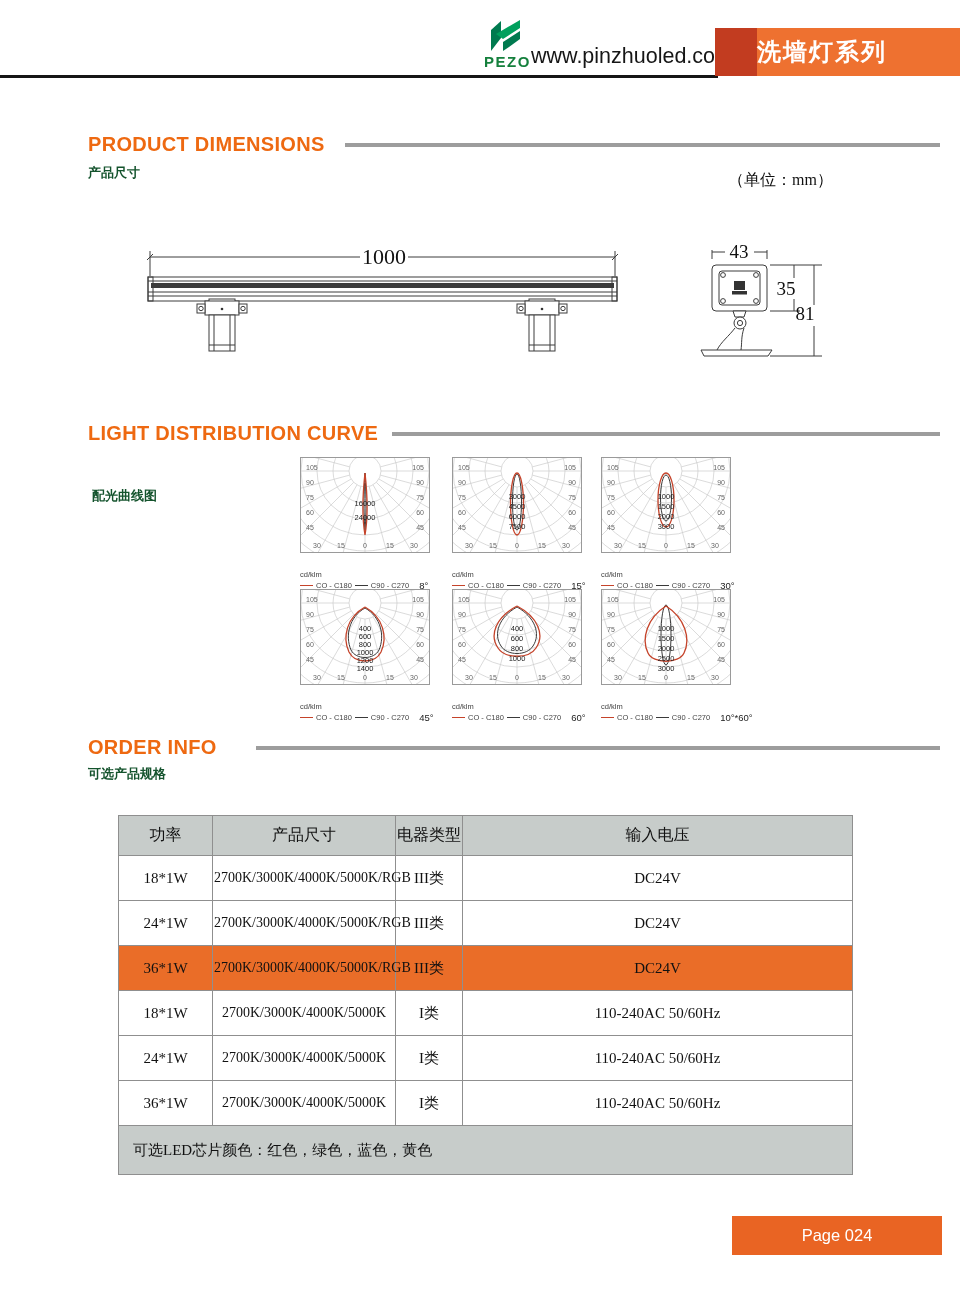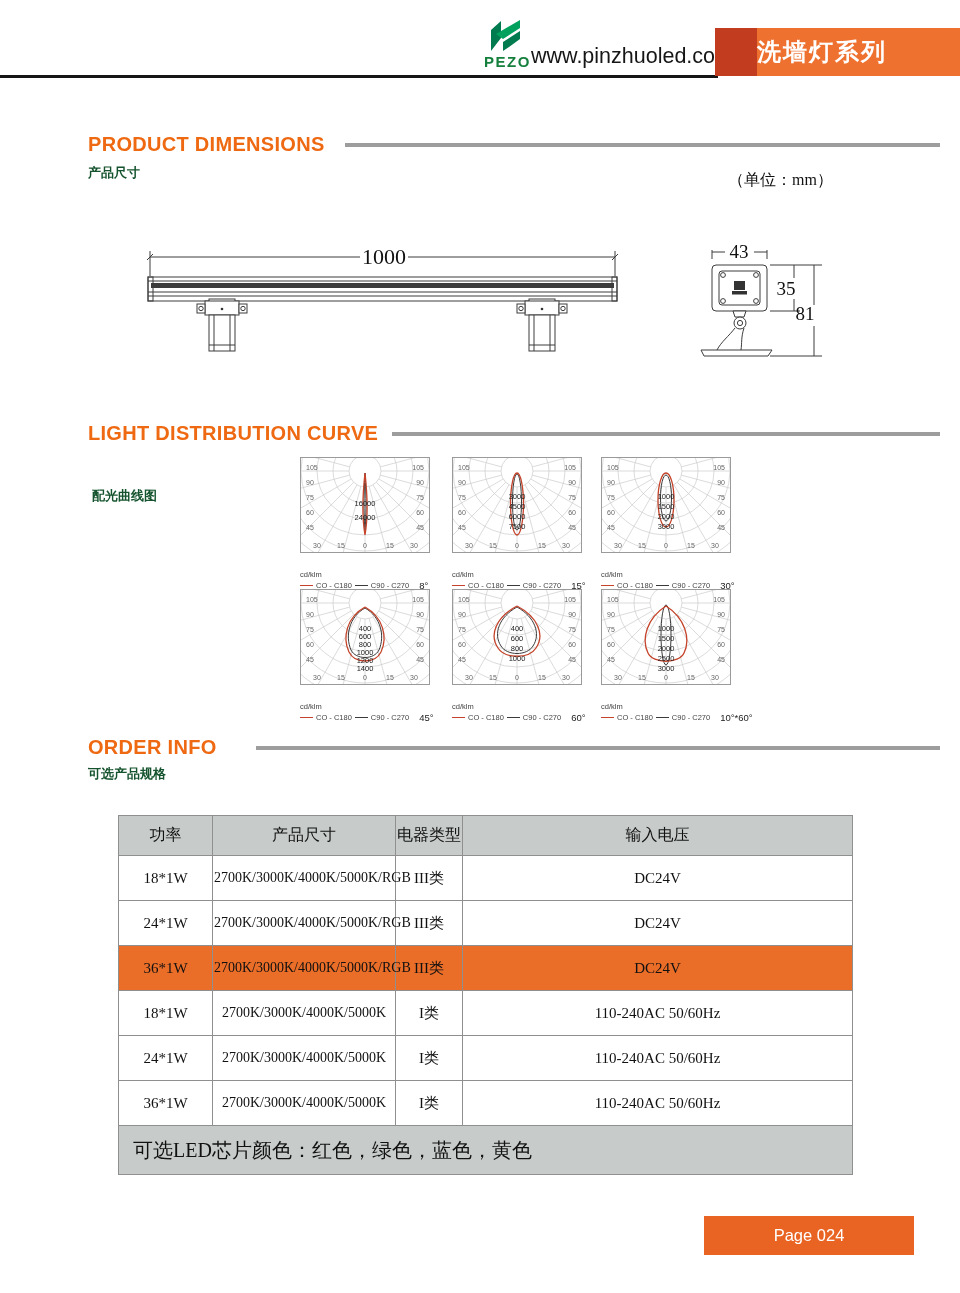--- a/index.html
+++ b/index.html
@@ -45,24 +45,24 @@
   .beam{font-size:9.5px;color:#222;margin-left:7px;}
 
   
   #order-table{position:absolute;left:118px;top:815px;width:734px;border-collapse:collapse;
       table-layout:fixed;font-family:"Liberation Serif","DejaVu Serif",serif;color:#111;border-radius:20px;}
   #order-table th,#order-table td{border:1.5px solid #8f8f8f;text-align:center;}
   #order-table th{background:#C7CCCA;font-weight:normal;font-size:16px;height:37px;}
   #order-table td{height:42px;font-size:15px;background:#ffffff;}
   #order-table td.s{font-size:14px;white-space:nowrap;}
   #order-table tr.hl td{background:#EA6D28;}
-  #order-table td.note{background:#C7CCCA;text-align:left;padding-left:14px;height:46px;font-size:20px;}
+  #order-table td.note{background:#C7CCCA;text-align:left;padding-left:14px;height:46px;font-size:15px;}
 
   
-  #page-badge{position:absolute;left:704px;top:1216px;width:210px;height:39px;background:#E96423;
+  #page-badge{position:absolute;left:732px;top:1216px;width:210px;height:39px;background:#E96423;
       color:#fff;font-size:16.5px;text-align:center;line-height:39px;}
 </style>
 </head>
 <body>
 
 <div>
 
   <svg id="logo-icon" width="40" height="33" viewBox="0 0 40 33">
     <path d="M4,32 L4,11 L14,2 L14,19 Z" fill="#007a4f"></path>
     <path d="M9,15 L33,1 L33,9 L16,20 Z" fill="#00a05d"></path>

